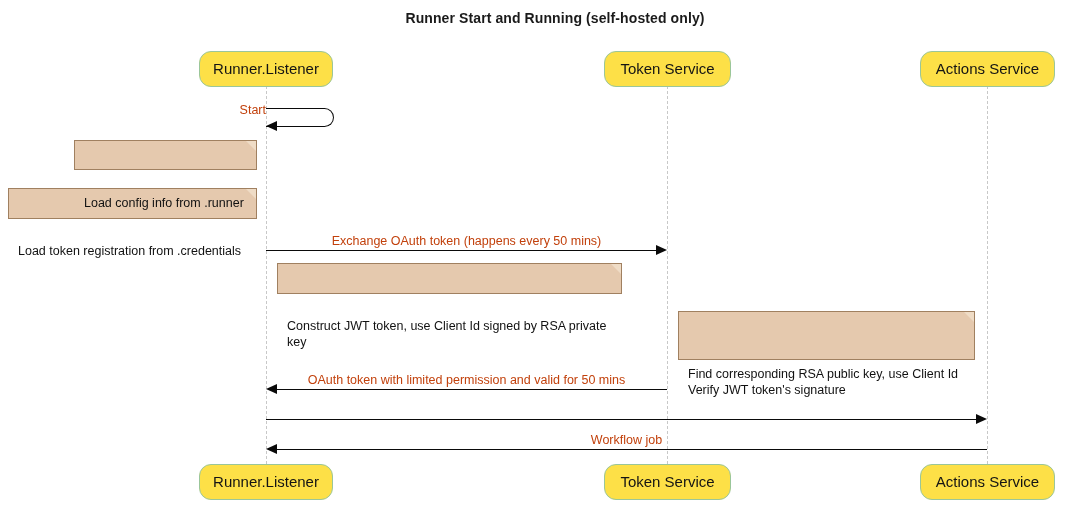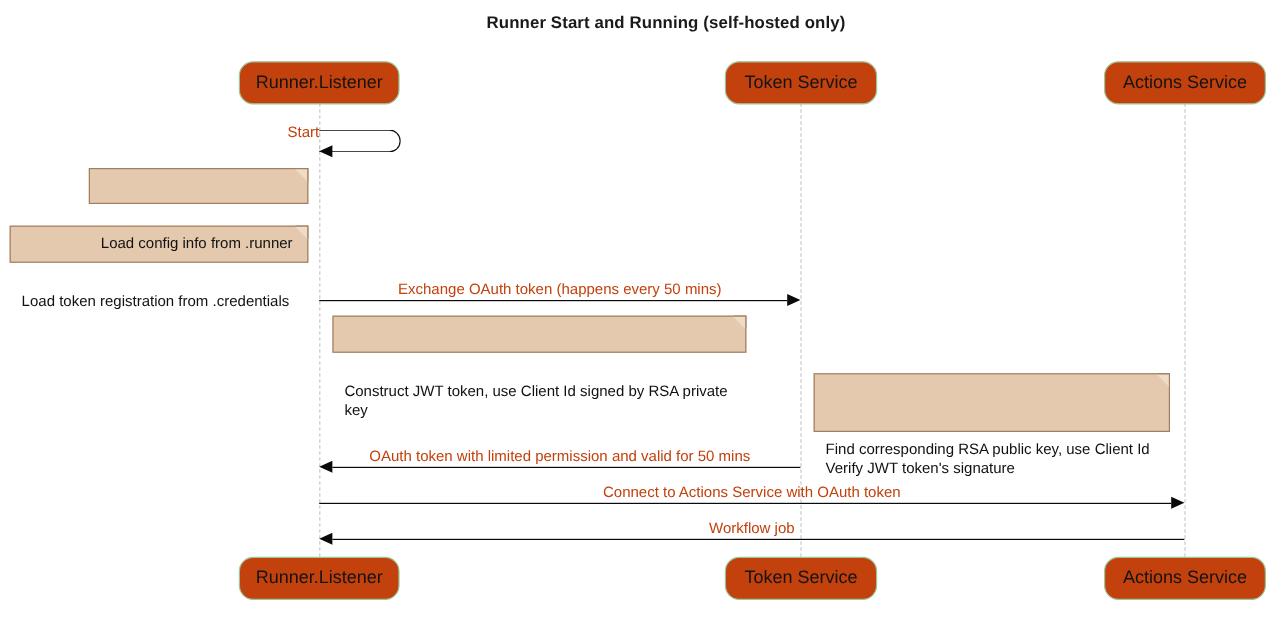--- a/index.html
+++ b/index.html
@@ -35,21 +35,21 @@
   
   .lifeline {
     position: absolute;
     width: 0;
     border-left: 1px dashed #c8c8c8;
   }
   
   .participant {
     position: absolute;
     box-sizing: border-box;
-    background: #c2410c;
+    background: #fde047;
     border: 1px solid #9ac69a;
     border-radius: 12px;
     height: 36px;
     line-height: 34px;
     text-align: center;
     font-size: 15px;
     color: #141414;
     white-space: nowrap;
   }
   
@@ -168,21 +168,20 @@
     <span class="fold-edge"></span>
     <span class="fold-inner"></span>
     <span class="note-text">Find corresponding RSA public key, use Client Id
 Verify JWT token's signature</span>
   </div>
 
   <div class="msg-label" style="left:266px; top:373px; width:401px;">OAuth token with limited permission and valid for 50 mins</div>
   <div class="msg-line" style="left:277px; top:389px; width:390px;"></div>
   <div class="arrow-head arrow-left" style="left:266px; top:384px;"></div>
 
-  <div class="msg-label" style="left:266px; top:403px; width:721px;">Connect to Actions Service with OAuth token</div>
   <div class="msg-line" style="left:266px; top:419px; width:710px;"></div>
   <div class="arrow-head arrow-right" style="left:976px; top:414px;"></div>
 
   <div class="msg-label" style="left:266px; top:433px; width:721px;">Workflow job</div>
   <div class="msg-line" style="left:277px; top:449px; width:710px;"></div>
   <div class="arrow-head arrow-left" style="left:266px; top:444px;"></div>
 
   <div class="participant" style="left:199px; top:464px; width:134px;">Runner.Listener</div>
   <div class="participant" style="left:604px; top:464px; width:127px;">Token Service</div>
   <div class="participant" style="left:920px; top:464px; width:135px;">Actions Service</div>

